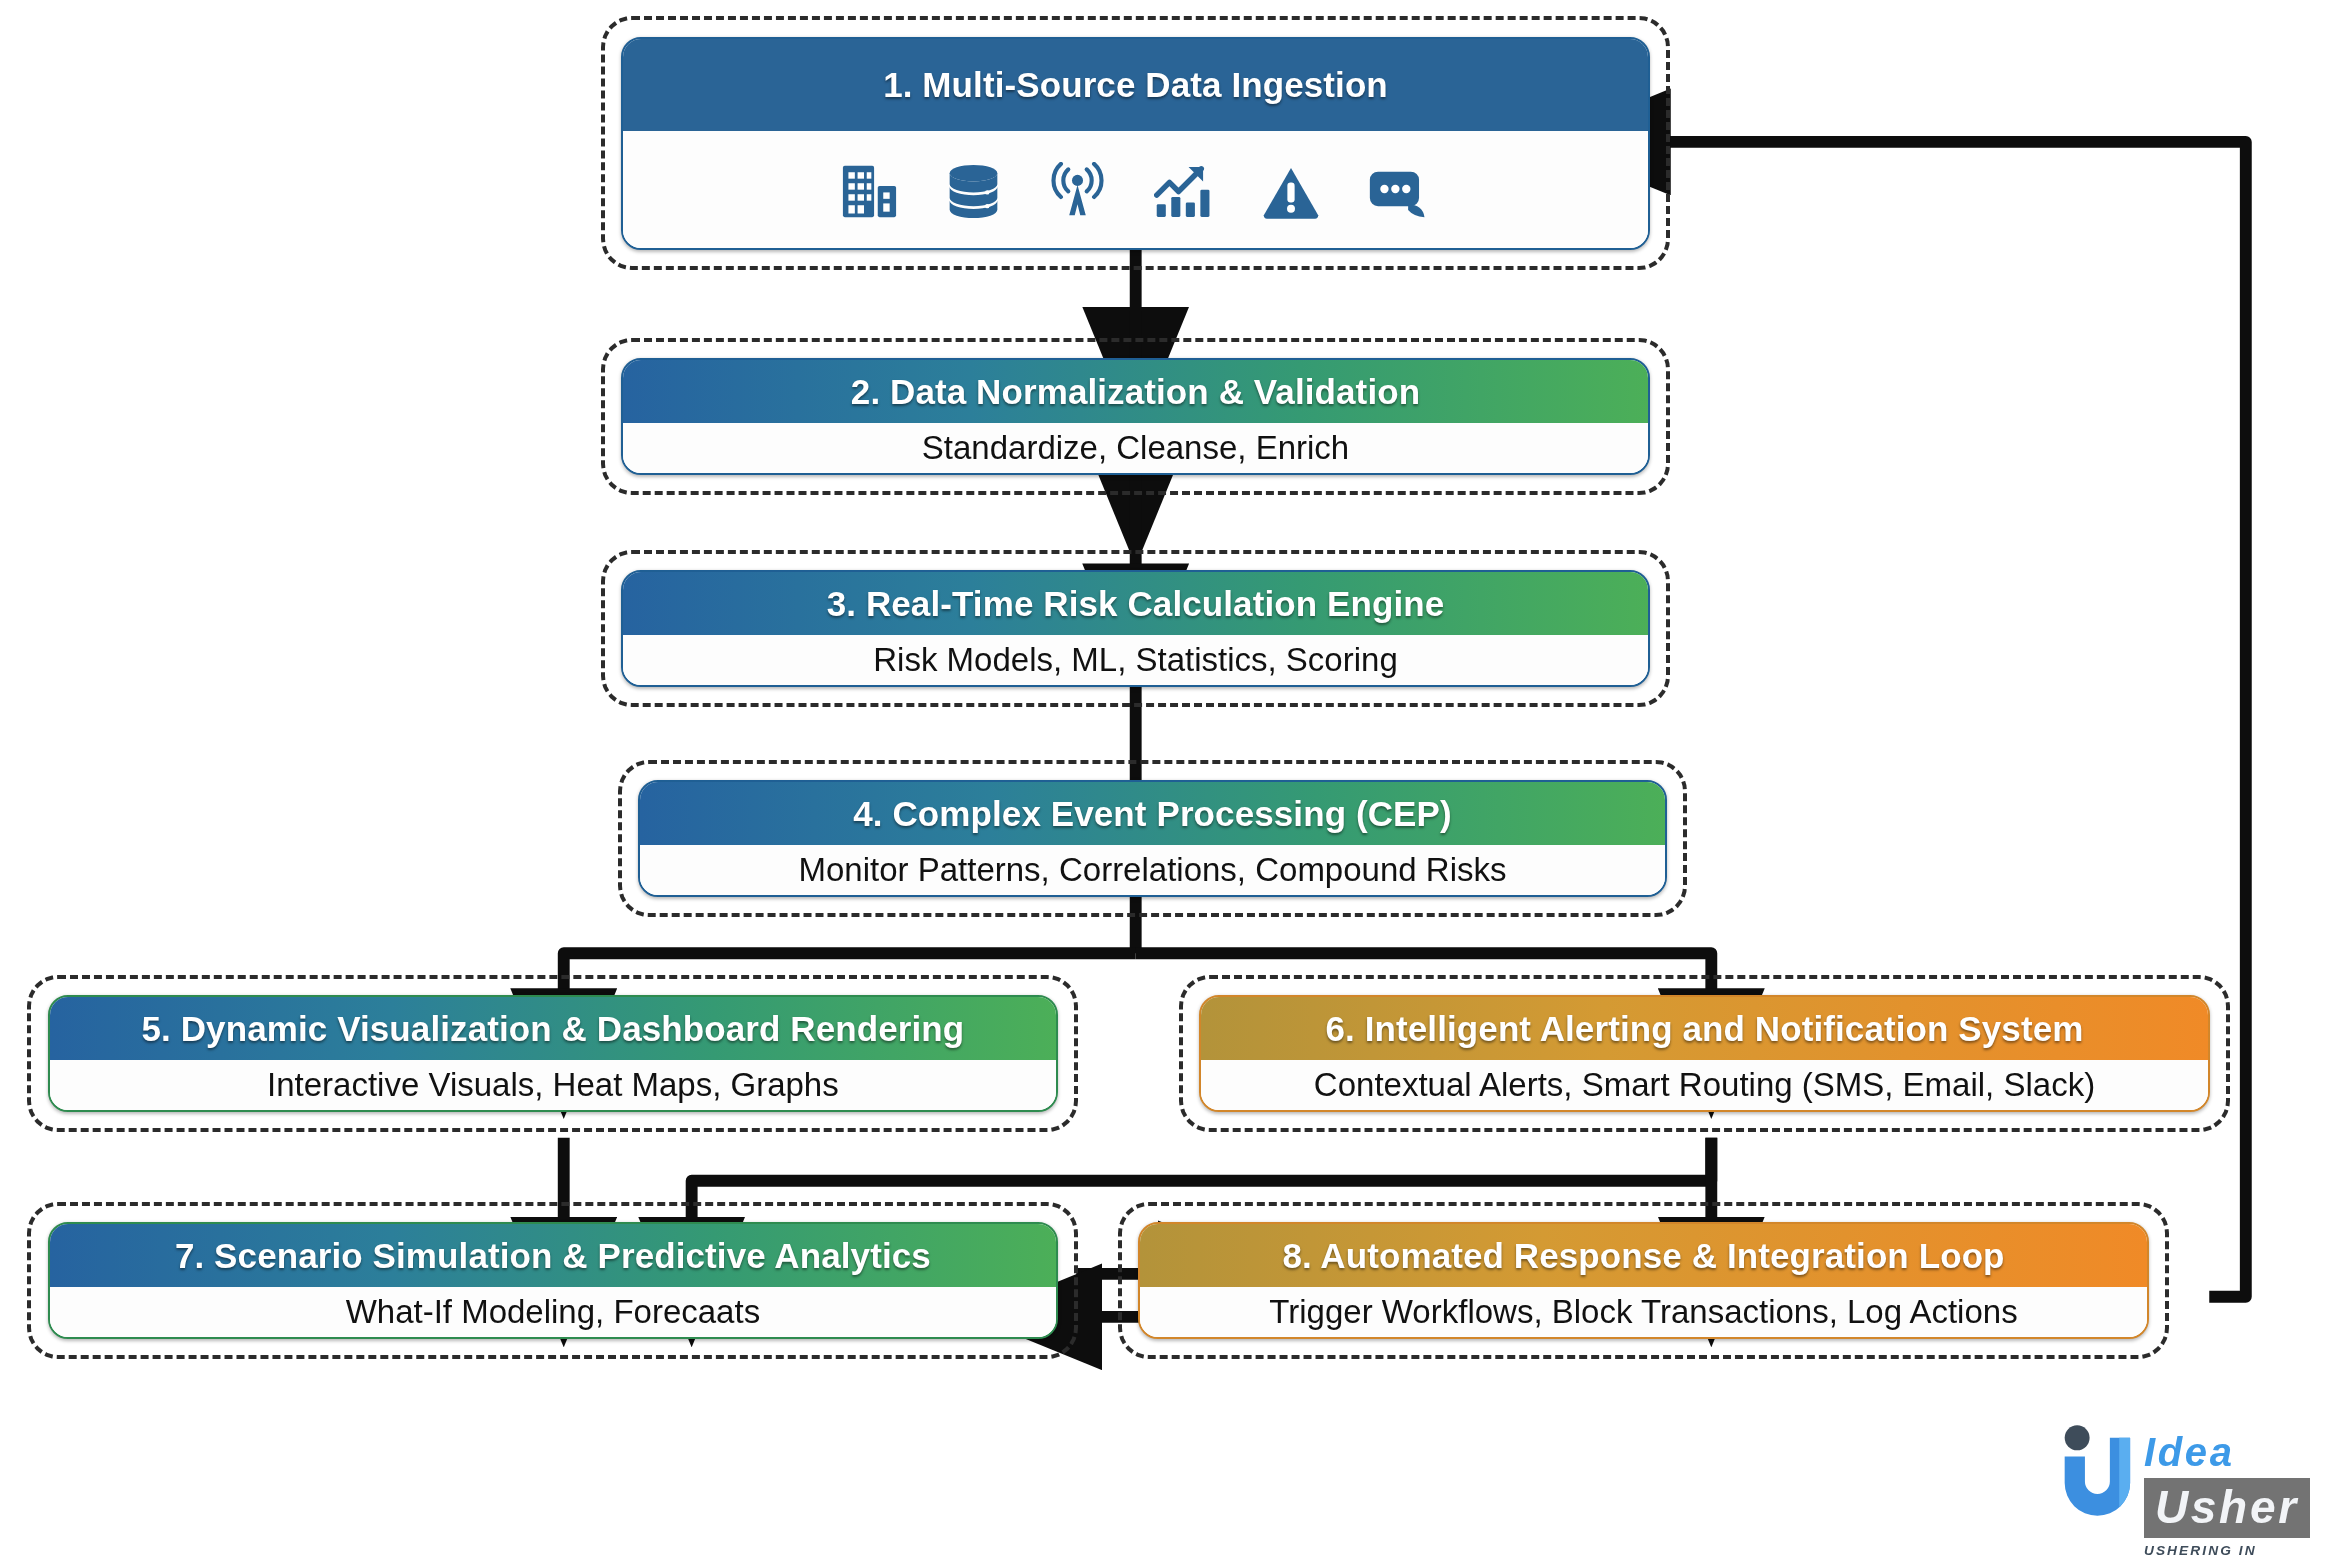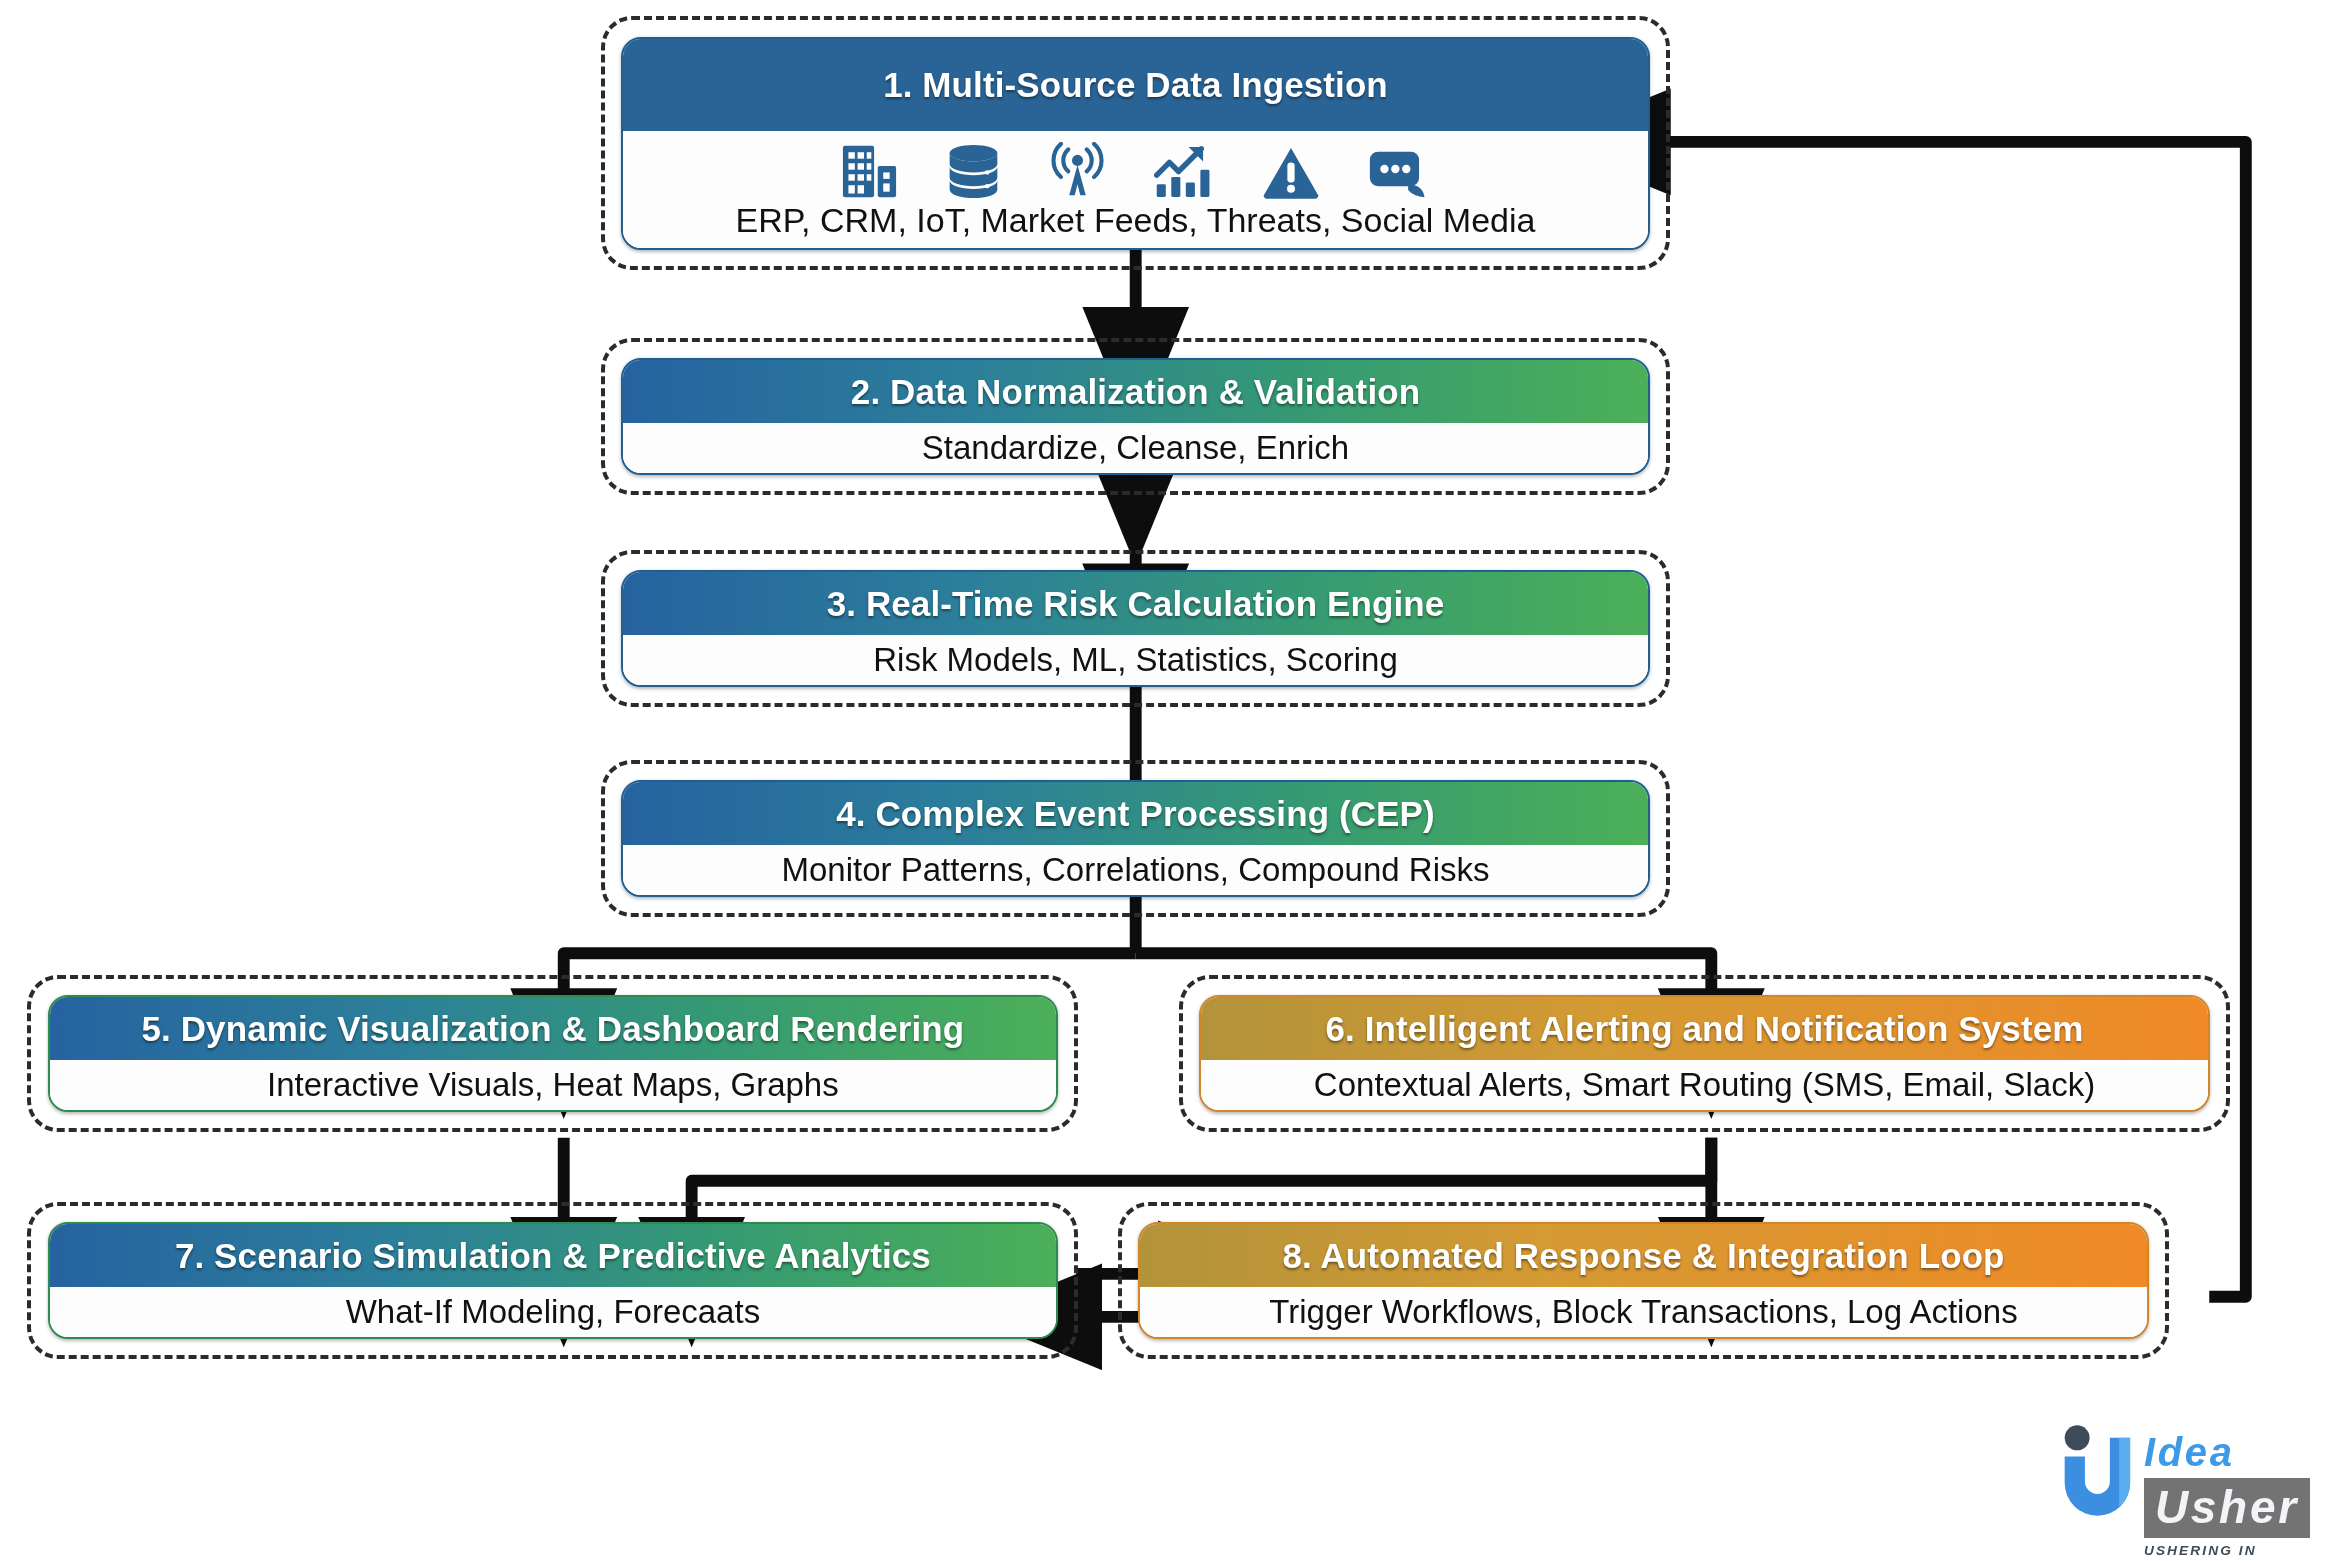--- a/index.html
+++ b/index.html
@@ -145,40 +145,39 @@
             <circle cx="32" cy="47" r="4.4" fill="#fff"></circle>
           </svg>
           <svg width="62" height="51" viewBox="0 0 68 56">
             <rect x="2" y="4" width="54" height="38" rx="9"></rect>
             <path d="M44,40 q16,0 18,14 q-12,-1 -18,-8 z"></path>
             <circle cx="18" cy="23" r="4.6" fill="#fff"></circle>
             <circle cx="30" cy="23" r="4.6" fill="#fff"></circle>
             <circle cx="42" cy="23" r="4.6" fill="#fff"></circle>
           </svg>
         </div>
-        <div class="srclabel">ERP, CRM, IoT, Market Feeds, Threats, Social Media</div>
       </div>
     </div>
   </div>
 
   <div class="node" style="left:601px;top:338px;width:1069px;height:157px;">
     <div class="card blue">
       <div class="hdr grad t-h2">2. Data Normalization &amp; Validation</div>
       <div class="sub t-s2">Standardize, Cleanse, Enrich</div>
     </div>
   </div>
 
   <div class="node" style="left:601px;top:550px;width:1069px;height:157px;">
     <div class="card blue">
       <div class="hdr grad t-h2">3. Real-Time Risk Calculation Engine</div>
       <div class="sub t-s2">Risk Models, ML, Statistics, Scoring</div>
     </div>
   </div>
 
-  <div class="node" style="left:601px;top:760px;width:1069px;height:157px;">
+  <div class="node" style="left:618px;top:760px;width:1069px;height:157px;">
     <div class="card blue">
       <div class="hdr grad t-h2">4. Complex Event Processing (CEP)</div>
       <div class="sub t-s2">Monitor Patterns, Correlations, Compound Risks</div>
     </div>
   </div>
 
   <div class="node" style="left:27.4px;top:975px;width:1051px;height:157px;">
     <div class="card green">
       <div class="hdr grad t-h2">5. Dynamic Visualization &amp; Dashboard Rendering</div>
       <div class="sub t-s2">Interactive Visuals, Heat Maps, Graphs</div>

